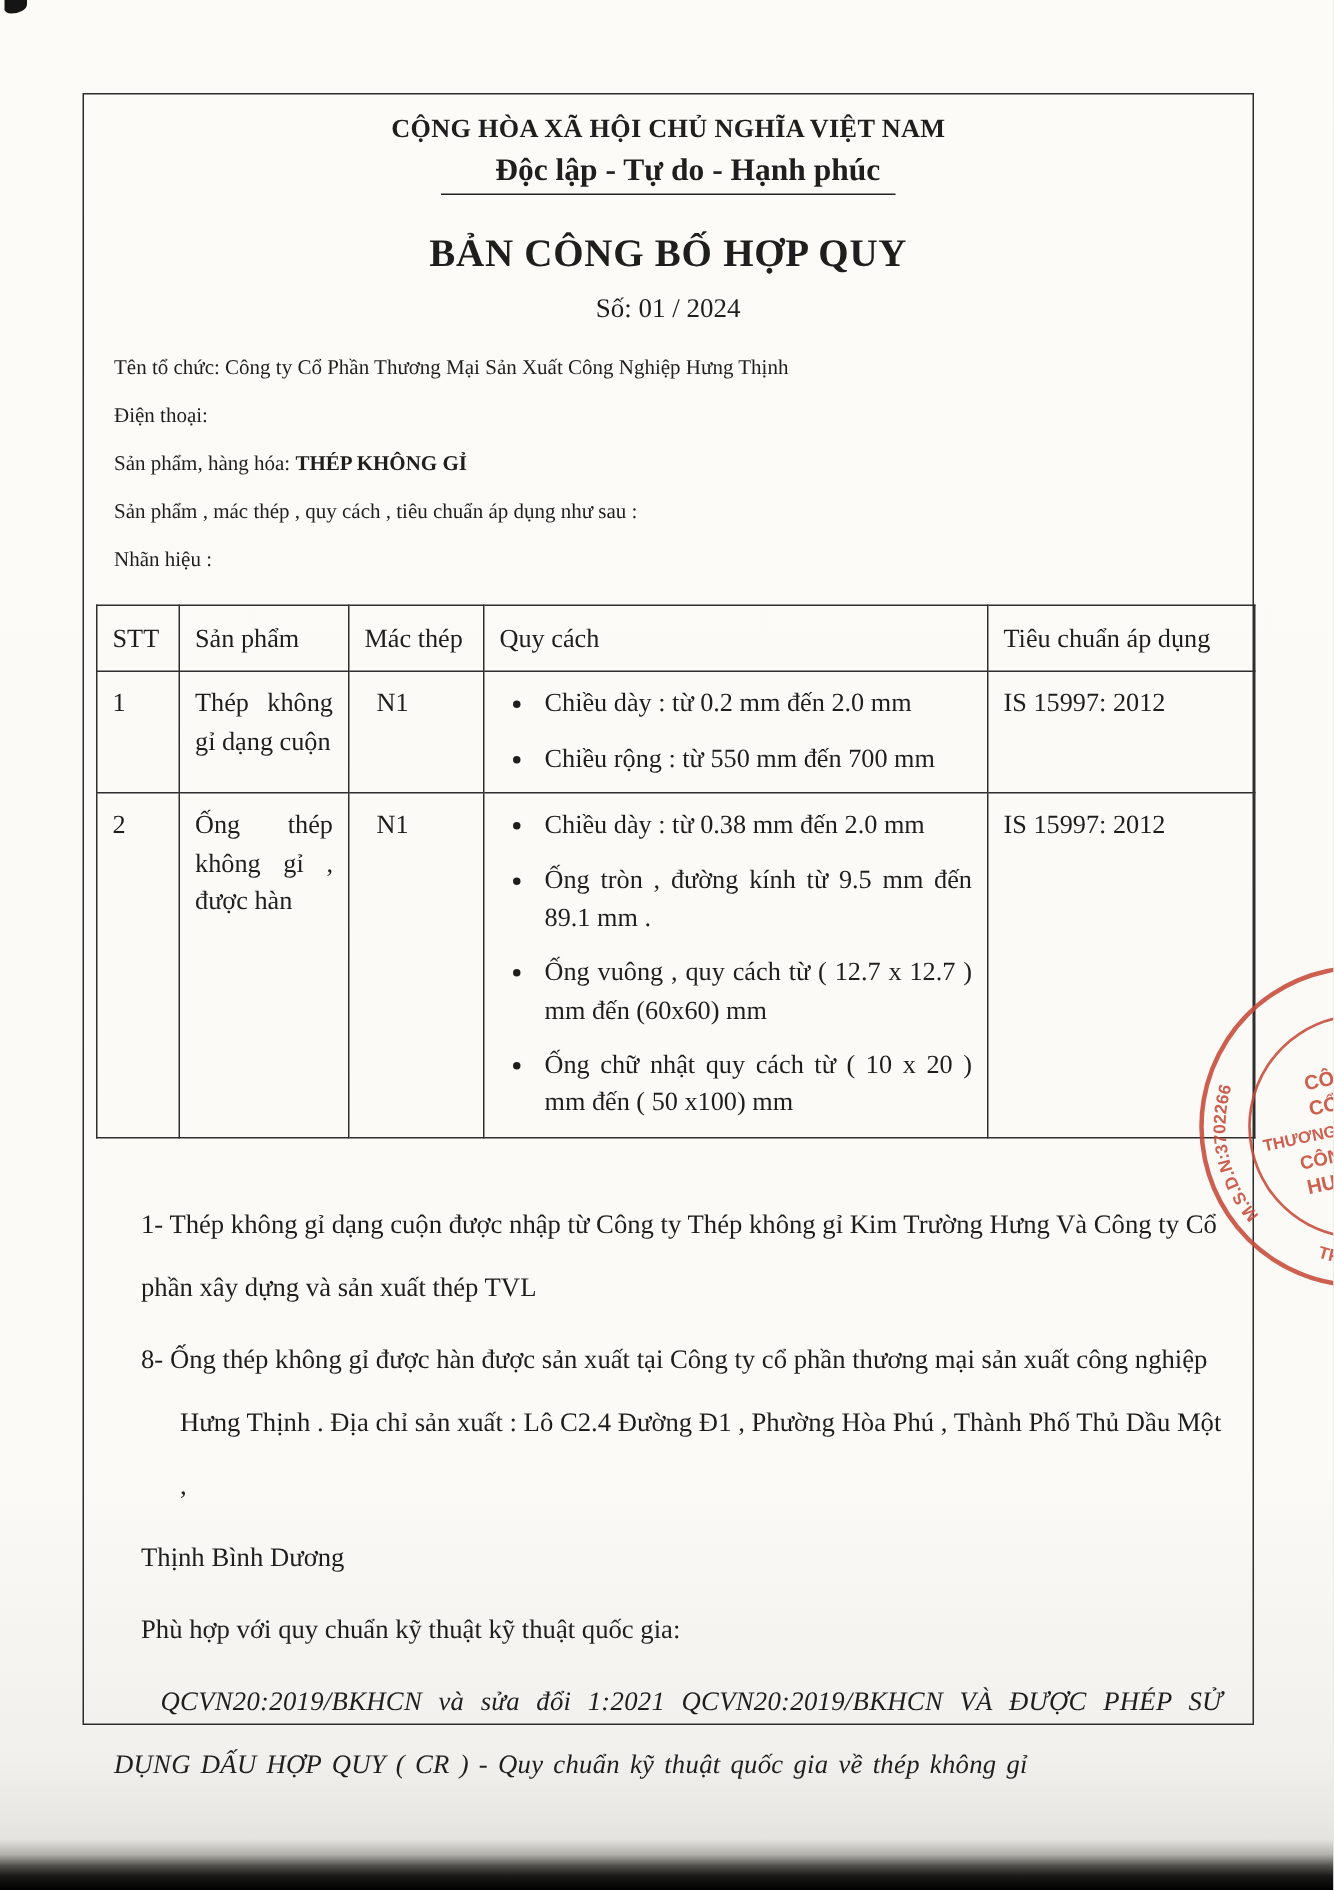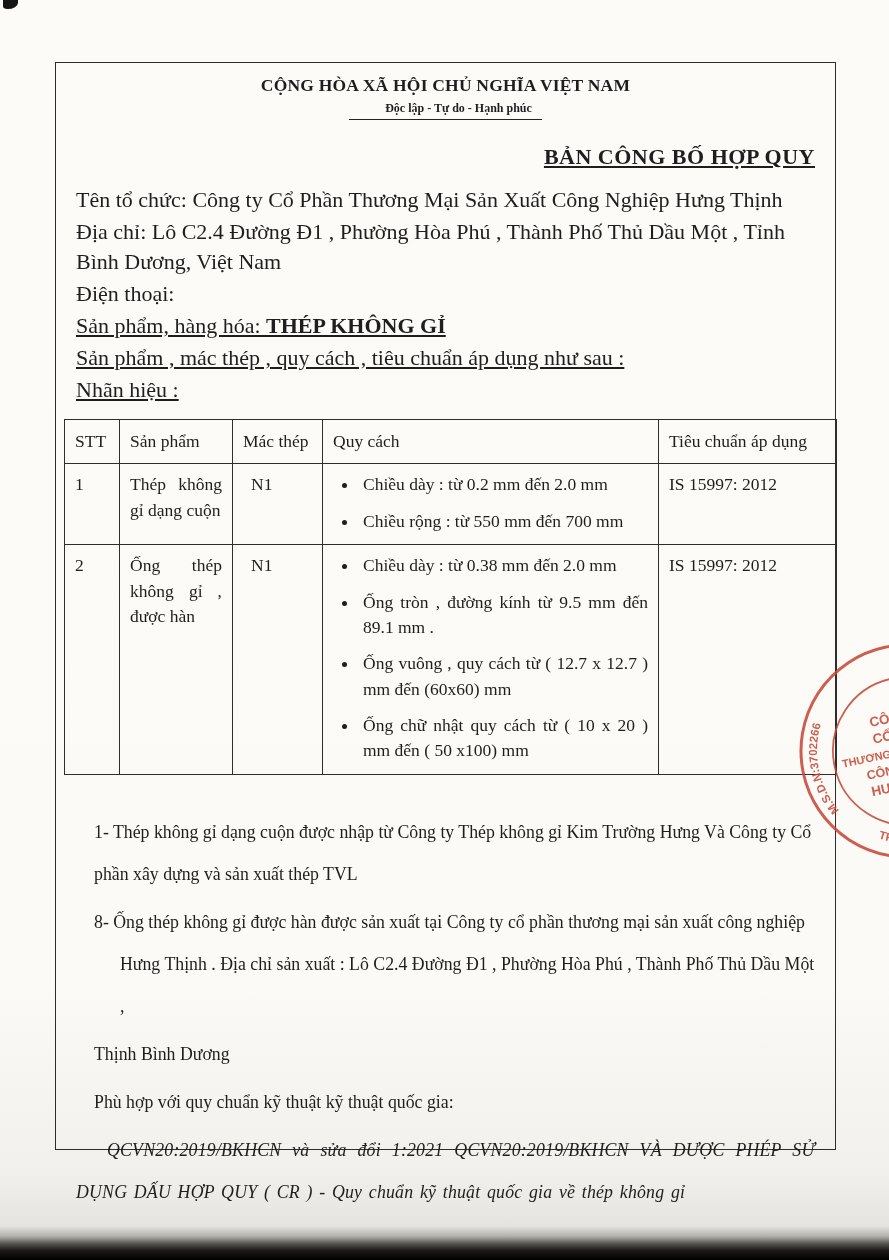--- a/index.html
+++ b/index.html
@@ -8,27 +8,27 @@
     background:linear-gradient(180deg,#fcfbf8 0%,#fbfaf6 78%,#f1f0ec 93%,#dddcd8 100%);
     font-family:"Liberation Serif","DejaVu Serif",serif;color:#1e1e1e;
   }
   .corner-mark{position:absolute;left:3px;top:0;width:15px;height:9px;background:#151515;border-radius:0 0 70% 30%;}
   .frame{
     position:absolute;left:55px;top:62px;width:781px;height:1088px;
     border:1.6px solid #2c2c2c;box-sizing:border-box;padding:12px 20px 0 20px;
   }
   .nat-header{text-align:center;}
   .nat-title{font-weight:bold;font-size:17.5px;letter-spacing:.2px;}
-  .nat-motto{display:inline-block;font-weight:bold;font-size:12px;margin-top:5px;
+  .nat-motto{display:inline-block;font-weight:bold;font-size:21px;margin-top:5px;
     border-bottom:1.8px solid #222;padding:0 10px 3px 36px;}
-  .doc-title{text-align:right;font-weight:bold;font-size:22px;margin-top:24px;letter-spacing:.5px;text-decoration:underline;}
+  .doc-title{text-align:center;font-weight:bold;font-size:26px;margin-top:24px;letter-spacing:.5px;}
   .doc-number{text-align:center;font-size:18px;margin-top:11px;}
-  .body-text p{font-size:22px;line-height:30px;margin:2px 0;}
+  .body-text p{font-size:14px;line-height:30px;margin:2px 0;}
   .body-text p.first{margin-top:15px;}
-  .indent{margin-left:7px;text-decoration:underline;}
+  .indent{margin-left:7px;}
   table{border-collapse:collapse;table-layout:fixed;width:772px;margin-left:-12px;margin-top:14px;font-size:17.5px;}
   th,td{border:1.5px solid #2e2e2e;vertical-align:top;padding:8px 10px;font-weight:normal;text-align:left;line-height:1.45;}
   th{vertical-align:middle;padding:9px 10px;}
   .c-stt{text-align:left;}
   td.c-mac{padding-left:18px;}
   td.just{text-align:justify;}
   td ul{margin:0;padding-left:26px;}
   td li{margin:0 0 11px 0;padding-left:4px;text-align:justify;}
   td li:last-child{margin-bottom:2px;}
   .notes{margin-top:36px;font-size:17.8px;}
@@ -53,24 +53,24 @@
   <div class="corner-mark"></div>
 
   <div class="frame">
 
     <div class="nat-header">
       <div class="nat-title">CỘNG HÒA XÃ HỘI CHỦ NGHĨA VIỆT NAM</div>
       <div><span class="nat-motto">Độc lập - Tự do - Hạnh phúc</span></div>
     </div>
 
     <div class="doc-title">BẢN CÔNG BỐ HỢP QUY</div>
+    <div class="doc-number">Số: 01 / 2024</div>
 
     <div class="body-text">
       <p class="first">Tên tổ chức: Công ty Cổ Phần Thương Mại Sản Xuất Công Nghiệp Hưng Thịnh</p>
-      <p>Địa chỉ: Lô C2.4 Đường Đ1 , Phường Hòa Phú , Thành Phố Thủ Dầu Một , Tỉnh Bình Dương, Việt Nam</p>
       <p>Điện thoại:</p>
       <p class="indent"><span>Sản phẩm, hàng hóa: </span><b>THÉP KHÔNG GỈ</b></p>
       <p class="indent">Sản phẩm , mác thép , quy cách , tiêu chuẩn áp dụng như sau :</p>
       <p class="indent">Nhãn hiệu :</p>
     </div>
 
     <table>
       <colgroup>
         <col style="width:55px">
           <col style="width:113px">

